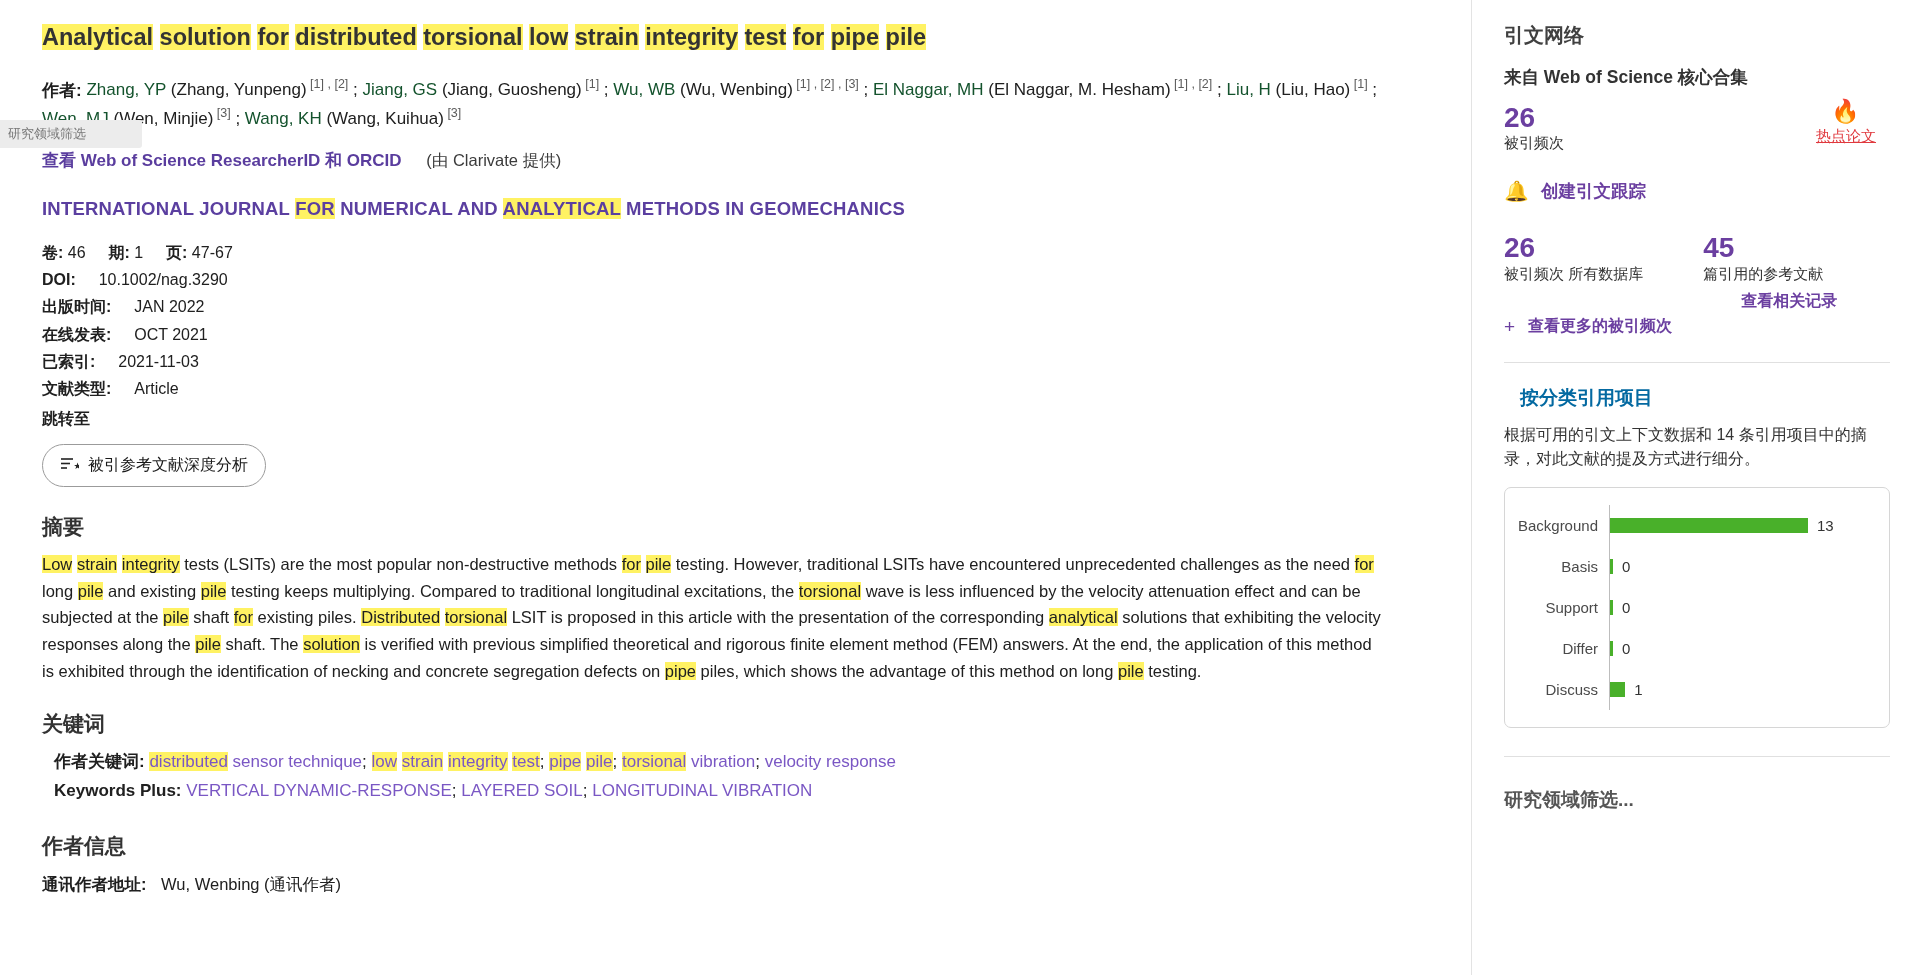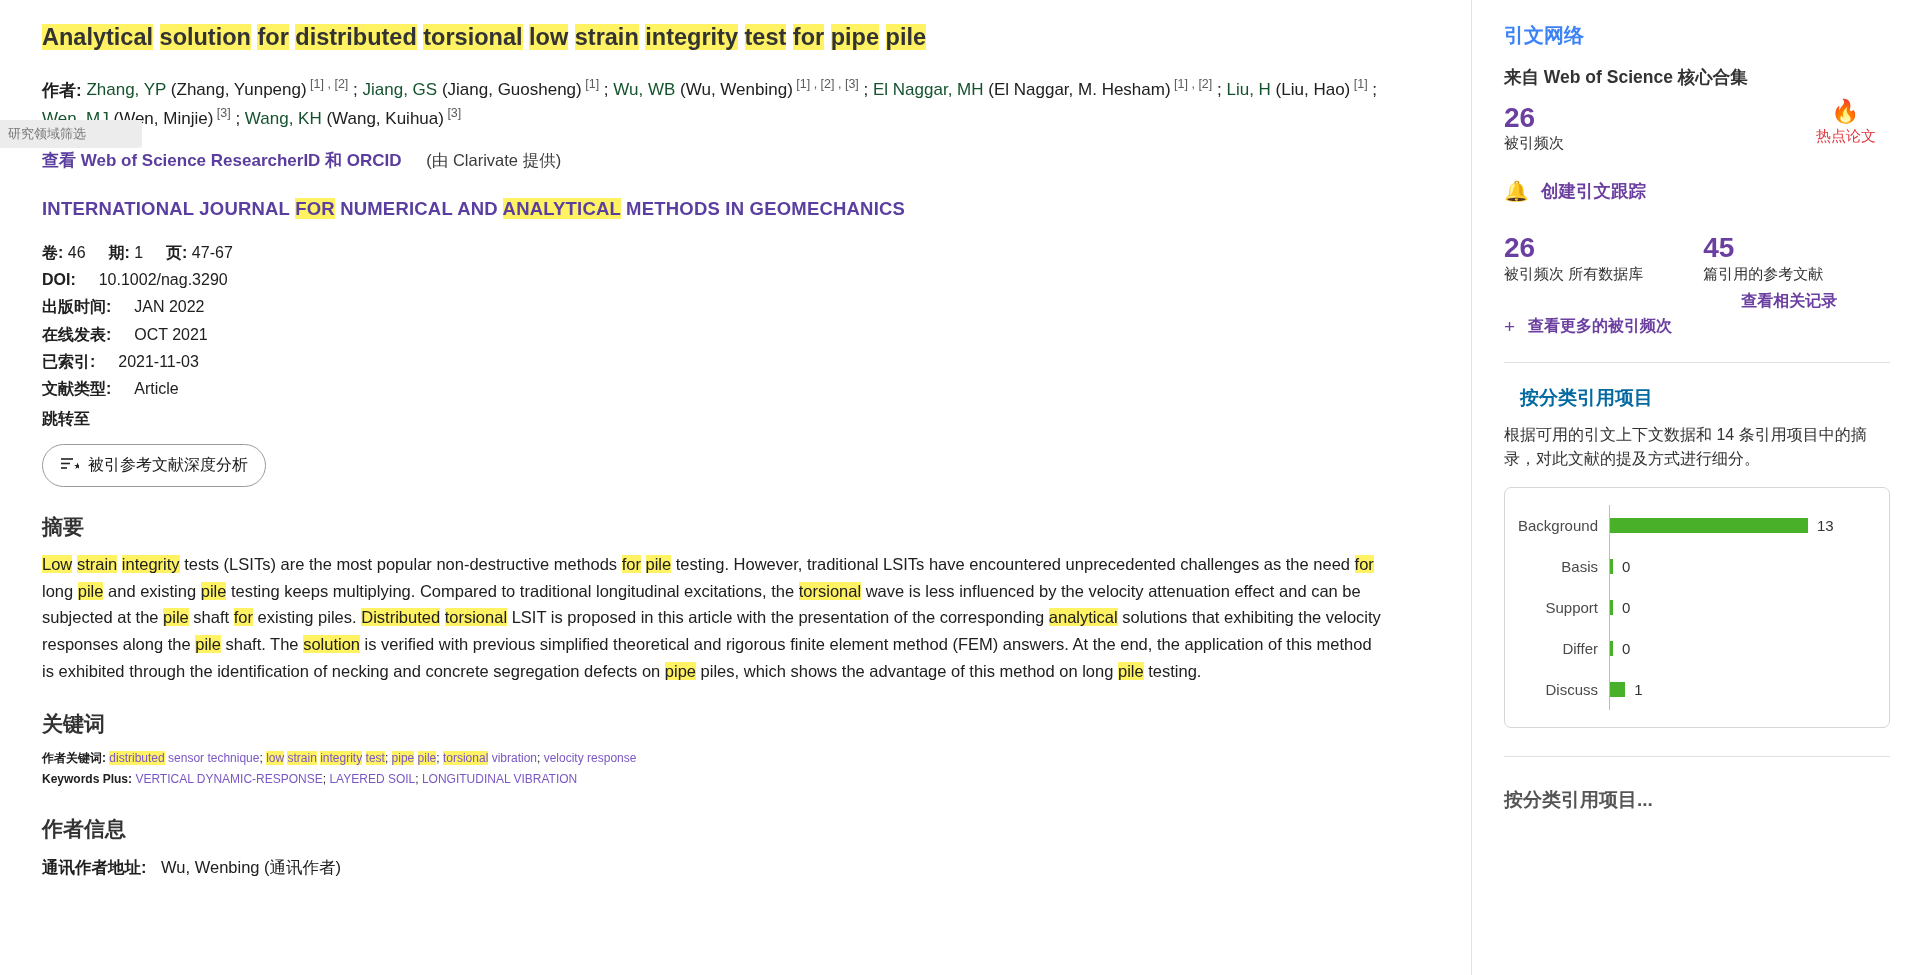--- a/index.html
+++ b/index.html
@@ -104,31 +104,31 @@
     color: #333;
     margin: 26px 0 10px 0;
   }
   .abstract {
     font-size: 16.5px;
     line-height: 1.62;
     text-align: left;
     max-width: 1340px;
   }
 
-  .kw-row { font-size: 12px; line-height: 1.7; }
+  .kw-row { font-size: 17px; line-height: 1.7; margin-left: 12px; }
   .kw-key { font-weight: bold; }
   .kw-link { color: #7a57c4; text-decoration: none; cursor: pointer; }
 
   .author-info { font-size: 16.5px; line-height: 1.7; }
 
   
   .side-title {
     font-size: 20px;
     font-weight: bold;
-    color: #3b82f6;
+    color: #404040;
     margin-bottom: 16px;
   }
   .side-sub {
     font-size: 17.5px;
     font-weight: bold;
     color: #333;
     margin-bottom: 14px;
   }
   .bignum {
     font-size: 28px;
@@ -140,21 +140,21 @@
   .smalllbl { font-size: 15px; color: #333; margin-top: 2px; }
 
   .hot-wrap {
     position: absolute;
     right: 28px;
     top: 100px;
     text-align: center;
     width: 92px;
   }
   .hot-flame { font-size: 23px; color: #e0393e; line-height: 1; }
-  .hot-label { font-size: 15px; color: #e0393e; margin-top: 4px; }
+  .hot-label { font-size: 15px; color: #e0393e; margin-top: 4px; text-decoration: underline; }
 
   .track-row {
     display: flex;
     align-items: center;
     gap: 12px;
     margin-top: 26px;
     cursor: pointer;
   }
   .bell { color: #6b3fa0; font-size: 20px; }
   .track-label { color: #6b3fa0; font-size: 17.5px; font-weight: bold; }
@@ -428,15 +428,15 @@
         <div class="chart-row">
           <div class="chart-lbl">Discuss</div>
           <div class="chart-track">
             <div class="chart-bar" style="background: rgb(73, 176, 42); width: 15.2308px;"></div>
             <div class="chart-val">1</div>
           </div>
         </div>
       </div>
 
     <div class="divider" style="margin-top:28px"></div>
-    <div class="maybe-title">按分类引用项目...</div>
+    <div class="maybe-title">研究领域筛选...</div>
   </div>
 </div>
 
 </body></html>

